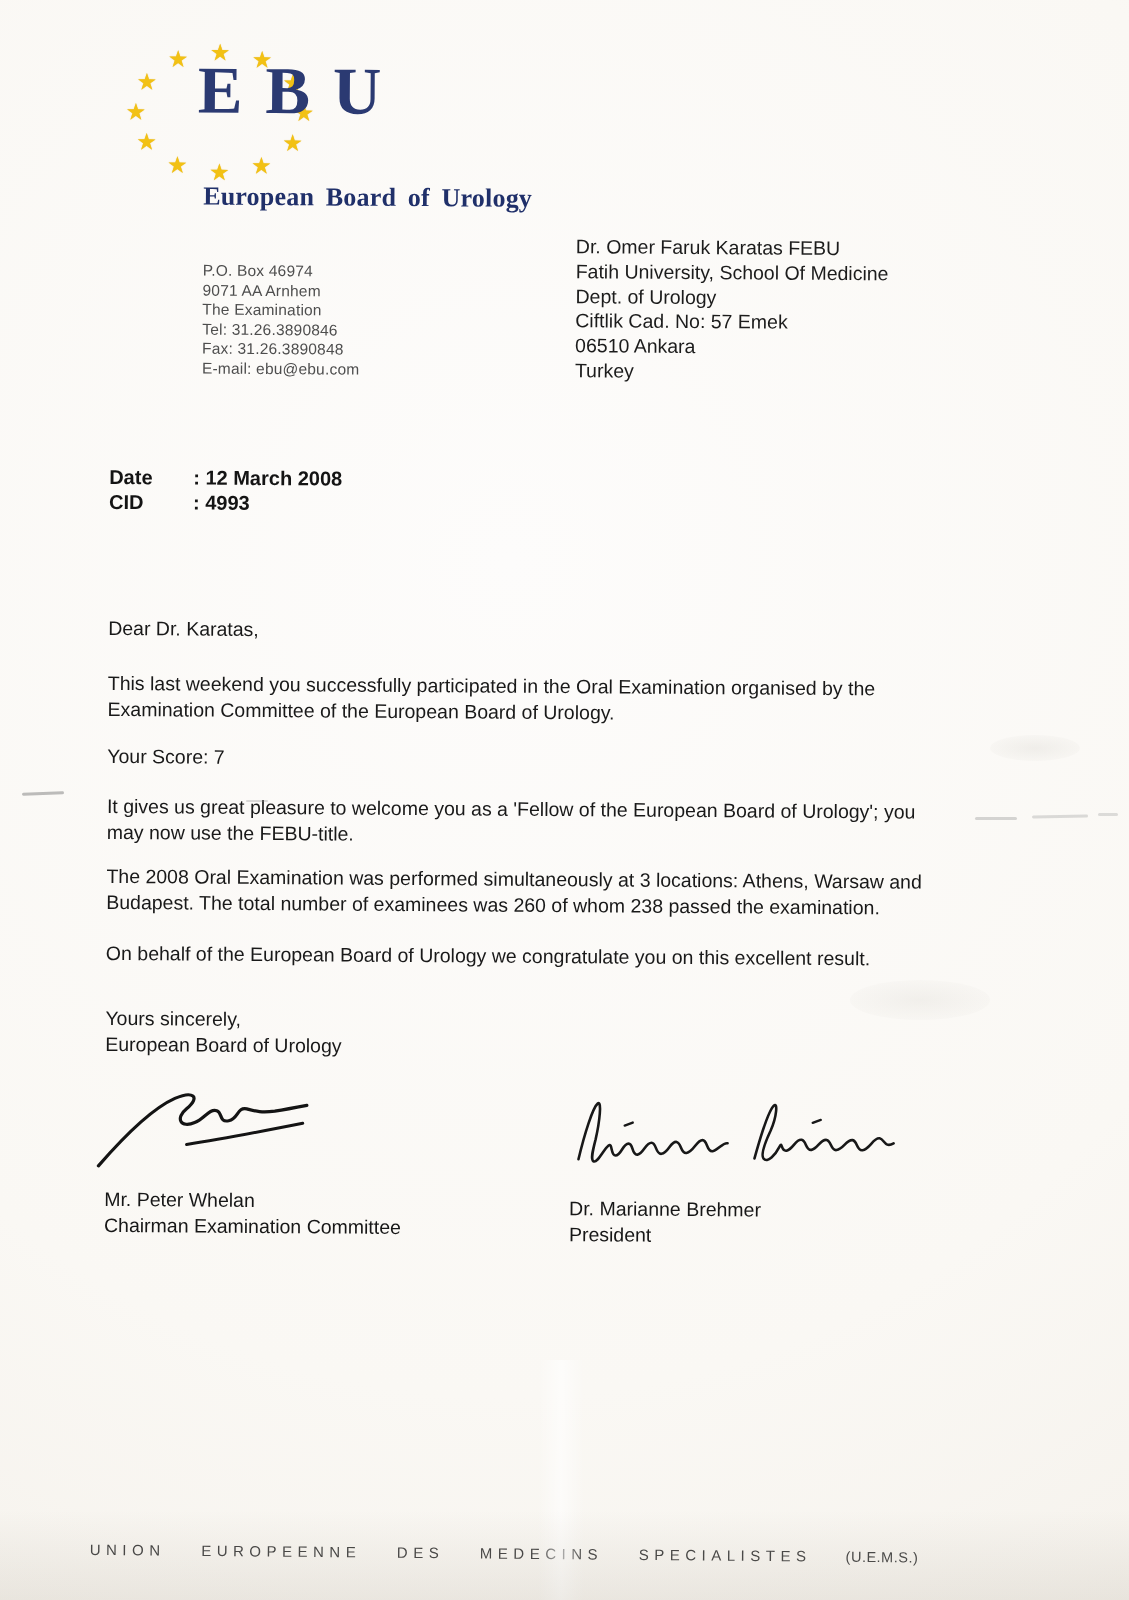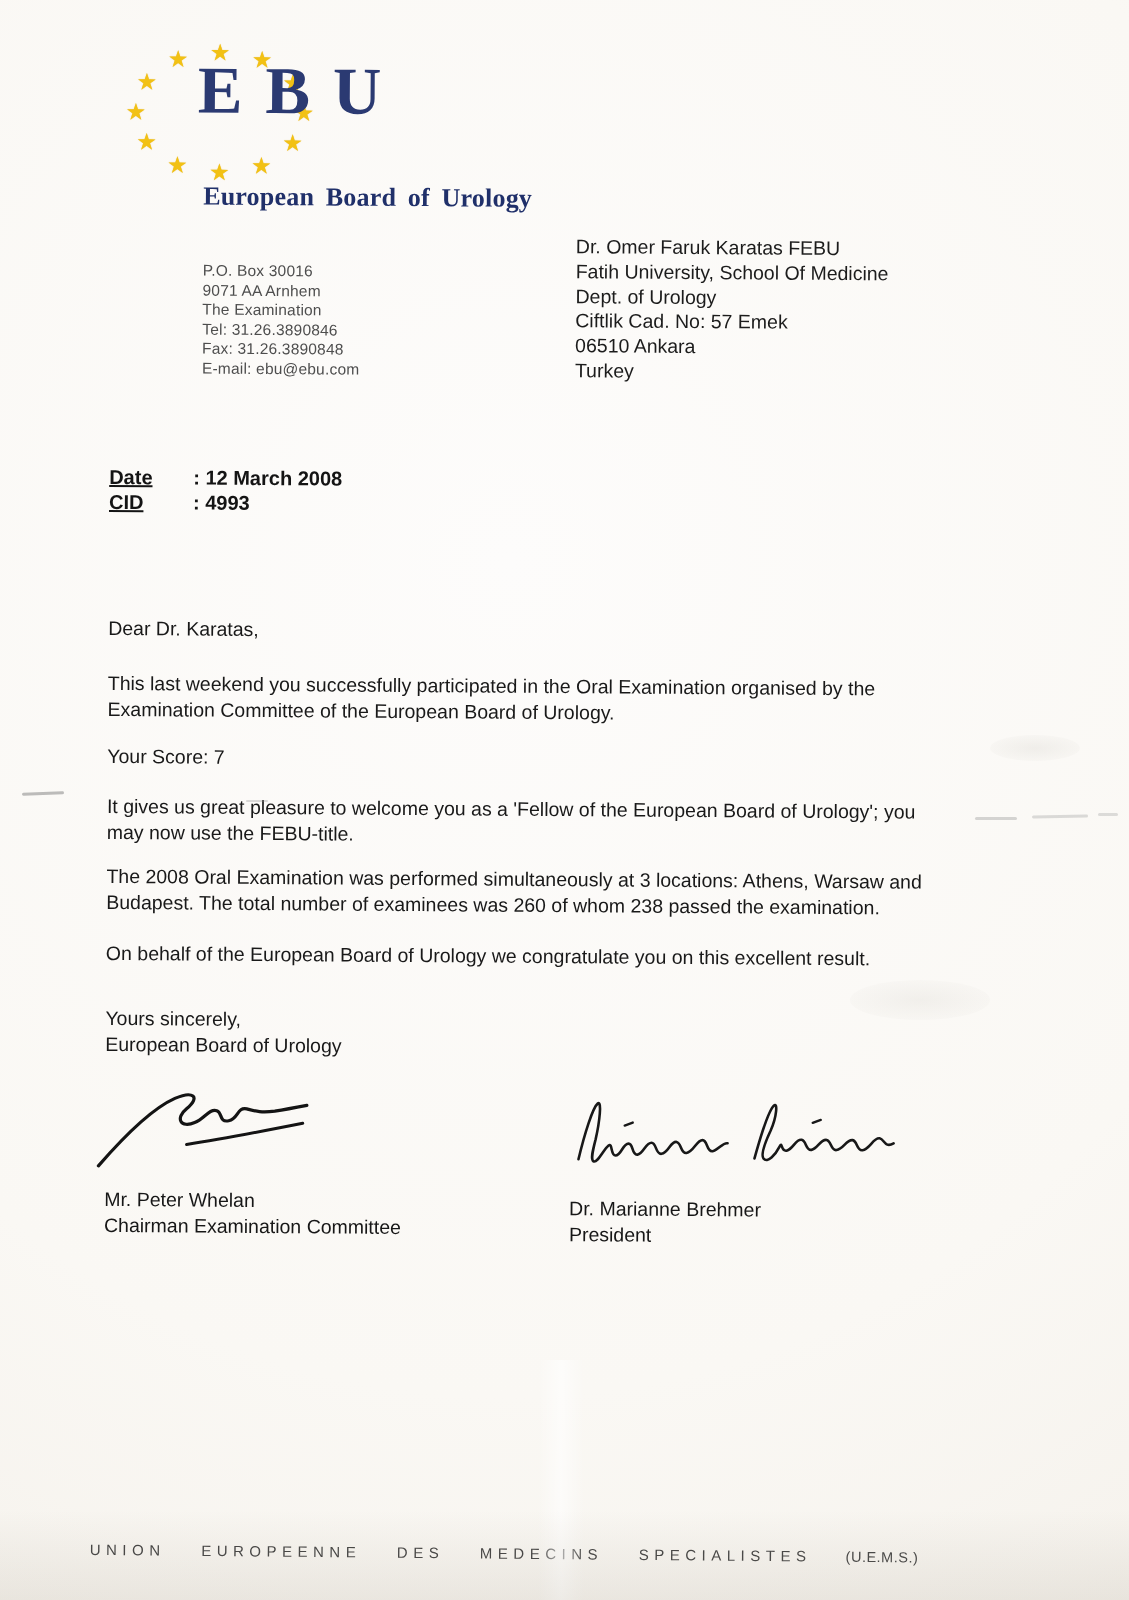--- a/index.html
+++ b/index.html
@@ -64,21 +64,21 @@
     font-size:15.5px;line-height:19.5px;color:#4e4e4e;
     letter-spacing:0.2px;
   }
   .recipient{
     position:absolute;left:577px;top:231px;
     font-size:19.5px;line-height:24.8px;color:#1c1c1c;
   }
   
   .meta{position:absolute;left:112px;top:465px;font-size:20px;line-height:25px;color:#141414;font-weight:700;}
   .meta-row{display:flex;}
-  .meta-label{width:84px;text-decoration:underline;}
+  .meta-label{width:84px;}
   
   .body-text{
     position:absolute;left:112px;top:615px;width:845px;
     font-size:19.5px;line-height:26px;color:#191919;
   }
   .body-text p{margin:0;}
   .salutation{margin-bottom:29px !important;}
   .para-1{margin-bottom:21px !important;}
   .score-line{margin-bottom:24px !important;}
   .para-2{margin-bottom:18px !important;}
@@ -136,21 +136,21 @@
       <span class="star">★</span>
       <span class="star">★</span>
       <span class="star">★</span>
       <span class="star">★</span>
       <span class="star">★</span>
     </div>
     <div class="logo-letters">E B U</div>
     <div class="org-name">European Board of Urology</div>
 
     <div class="sender">
-      <div>P.O. Box 30016</div>
+      <div>P.O. Box 46974</div>
       <div>9071 AA Arnhem</div>
       <div>The Examination</div>
       <div>Tel: 31.26.3890846</div>
       <div>Fax: 31.26.3890848</div>
       <div>E-mail: ebu@ebu.com</div>
     </div>
 
     <div class="recipient">
       <div>Dr. Omer Faruk Karatas FEBU</div>
       <div>Fatih University, School Of Medicine</div>

